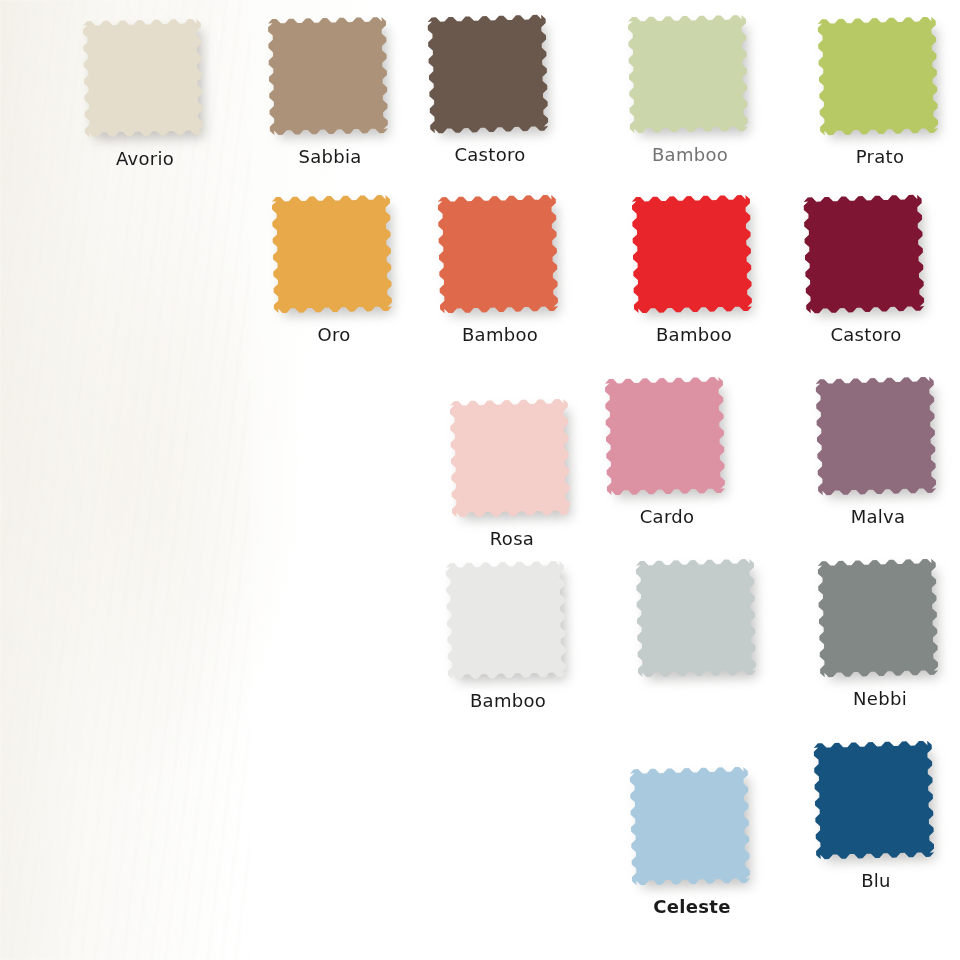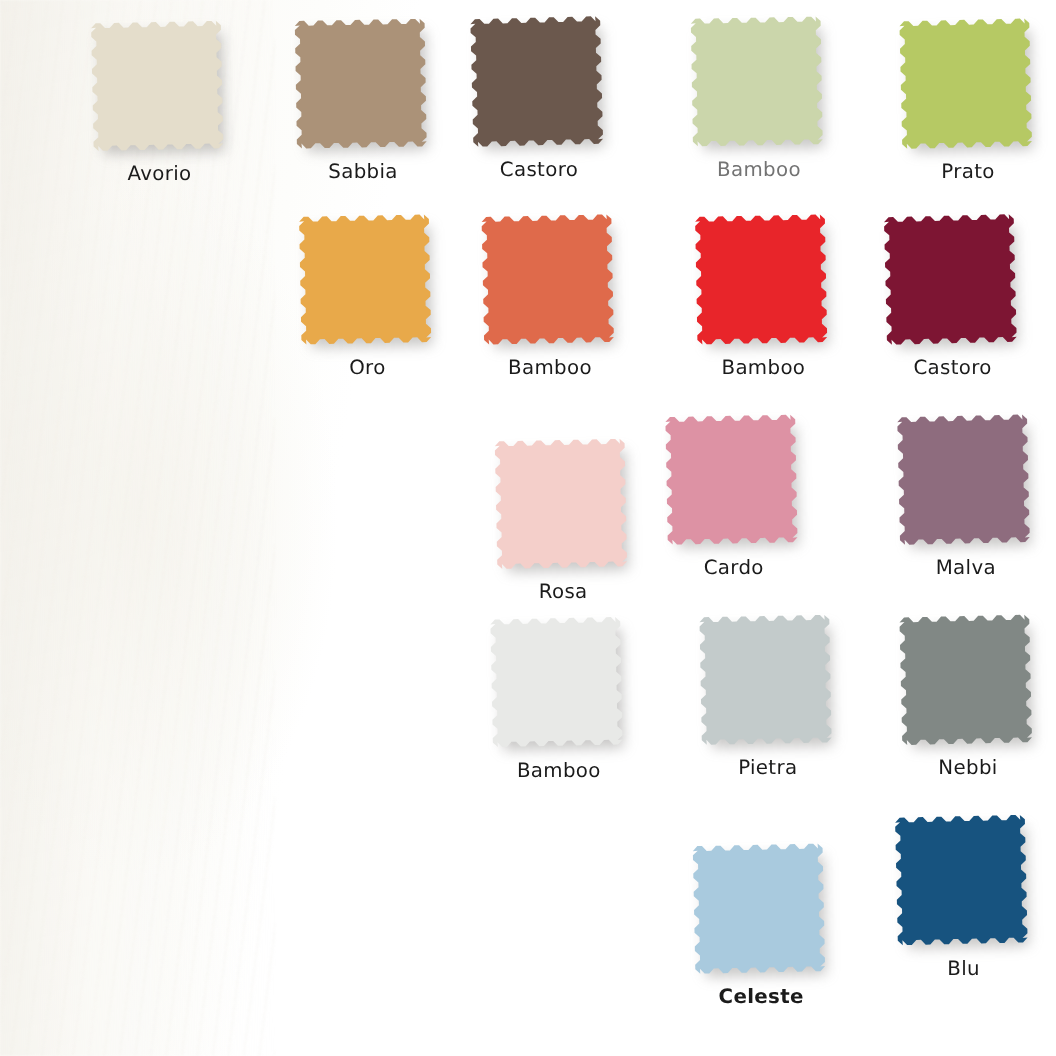--- a/index.html
+++ b/index.html
@@ -228,21 +228,20 @@
     </div>
     <div class="cell" style="left: 603px; top: 560px;">
       <div class="swatch-wrap" style="transform: rotate(-1.1deg);">
         <div class="swatch-shadow"></div>
         <div class="swatch" style="mask-image: none;">
           <svg viewBox="0 0 118 116" xmlns="http://www.w3.org/2000/svg">
             <path d="M0.00,4.50L4.21,0.00L8.43,0.00L12.64,4.50L16.86,4.50L21.07,0.00L25.29,0.00L29.50,4.50L33.71,4.50L37.93,0.00L42.14,0.00L46.36,4.50L50.57,4.50L54.79,0.00L59.00,0.00L63.21,4.50L67.43,4.50L71.64,0.00L75.86,0.00L80.07,4.50L84.29,4.50L88.50,0.00L92.71,0.00L96.93,4.50L101.14,4.50L105.36,0.00L109.57,0.00L113.79,4.50L113.50,0.00L118.00,4.14L118.00,8.29L113.50,12.43L113.50,16.57L118.00,20.71L118.00,24.86L113.50,29.00L113.50,33.14L118.00,37.29L118.00,41.43L113.50,45.57L113.50,49.71L118.00,53.86L118.00,58.00L113.50,62.14L113.50,66.29L118.00,70.43L118.00,74.57L113.50,78.71L113.50,82.86L118.00,87.00L118.00,91.14L113.50,95.29L113.50,99.43L118.00,103.57L118.00,107.71L113.50,111.86L118.00,111.50L113.79,116.00L109.57,116.00L105.36,111.50L101.14,111.50L96.93,116.00L92.71,116.00L88.50,111.50L84.29,111.50L80.07,116.00L75.86,116.00L71.64,111.50L67.43,111.50L63.21,116.00L59.00,116.00L54.79,111.50L50.57,111.50L46.36,116.00L42.14,116.00L37.93,111.50L33.71,111.50L29.50,116.00L25.29,116.00L21.07,111.50L16.86,111.50L12.64,116.00L8.43,116.00L4.21,111.50L4.50,116.00L0.00,111.86L0.00,107.71L4.50,103.57L4.50,99.43L0.00,95.29L0.00,91.14L4.50,87.00L4.50,82.86L0.00,78.71L0.00,74.57L4.50,70.43L4.50,66.29L0.00,62.14L0.00,58.00L4.50,53.86L4.50,49.71L0.00,45.57L0.00,41.43L4.50,37.29L4.50,33.14L0.00,29.00L0.00,24.86L4.50,20.71L4.50,16.57L0.00,12.43L0.00,8.29L4.50,4.14Z" fill="#c3cbcb"></path>
           </svg>
         </div>
       </div>
-      <div class="label" style="color: rgb(27, 27, 27);">Pietra</div>
     </div>
     <div class="cell" style="left: 785px; top: 560px;">
       <div class="swatch-wrap" style="transform: rotate(-1.3deg);">
         <div class="swatch-shadow"></div>
         <div class="swatch" style="mask-image: none;">
           <svg viewBox="0 0 118 116" xmlns="http://www.w3.org/2000/svg">
             <path d="M0.00,4.50L4.21,0.00L8.43,0.00L12.64,4.50L16.86,4.50L21.07,0.00L25.29,0.00L29.50,4.50L33.71,4.50L37.93,0.00L42.14,0.00L46.36,4.50L50.57,4.50L54.79,0.00L59.00,0.00L63.21,4.50L67.43,4.50L71.64,0.00L75.86,0.00L80.07,4.50L84.29,4.50L88.50,0.00L92.71,0.00L96.93,4.50L101.14,4.50L105.36,0.00L109.57,0.00L113.79,4.50L113.50,0.00L118.00,4.14L118.00,8.29L113.50,12.43L113.50,16.57L118.00,20.71L118.00,24.86L113.50,29.00L113.50,33.14L118.00,37.29L118.00,41.43L113.50,45.57L113.50,49.71L118.00,53.86L118.00,58.00L113.50,62.14L113.50,66.29L118.00,70.43L118.00,74.57L113.50,78.71L113.50,82.86L118.00,87.00L118.00,91.14L113.50,95.29L113.50,99.43L118.00,103.57L118.00,107.71L113.50,111.86L118.00,111.50L113.79,116.00L109.57,116.00L105.36,111.50L101.14,111.50L96.93,116.00L92.71,116.00L88.50,111.50L84.29,111.50L80.07,116.00L75.86,116.00L71.64,111.50L67.43,111.50L63.21,116.00L59.00,116.00L54.79,111.50L50.57,111.50L46.36,116.00L42.14,116.00L37.93,111.50L33.71,111.50L29.50,116.00L25.29,116.00L21.07,111.50L16.86,111.50L12.64,116.00L8.43,116.00L4.21,111.50L4.50,116.00L0.00,111.86L0.00,107.71L4.50,103.57L4.50,99.43L0.00,95.29L0.00,91.14L4.50,87.00L4.50,82.86L0.00,78.71L0.00,74.57L4.50,70.43L4.50,66.29L0.00,62.14L0.00,58.00L4.50,53.86L4.50,49.71L0.00,45.57L0.00,41.43L4.50,37.29L4.50,33.14L0.00,29.00L0.00,24.86L4.50,20.71L4.50,16.57L0.00,12.43L0.00,8.29L4.50,4.14Z" fill="#818885"></path>
           </svg>
         </div>
       </div>

